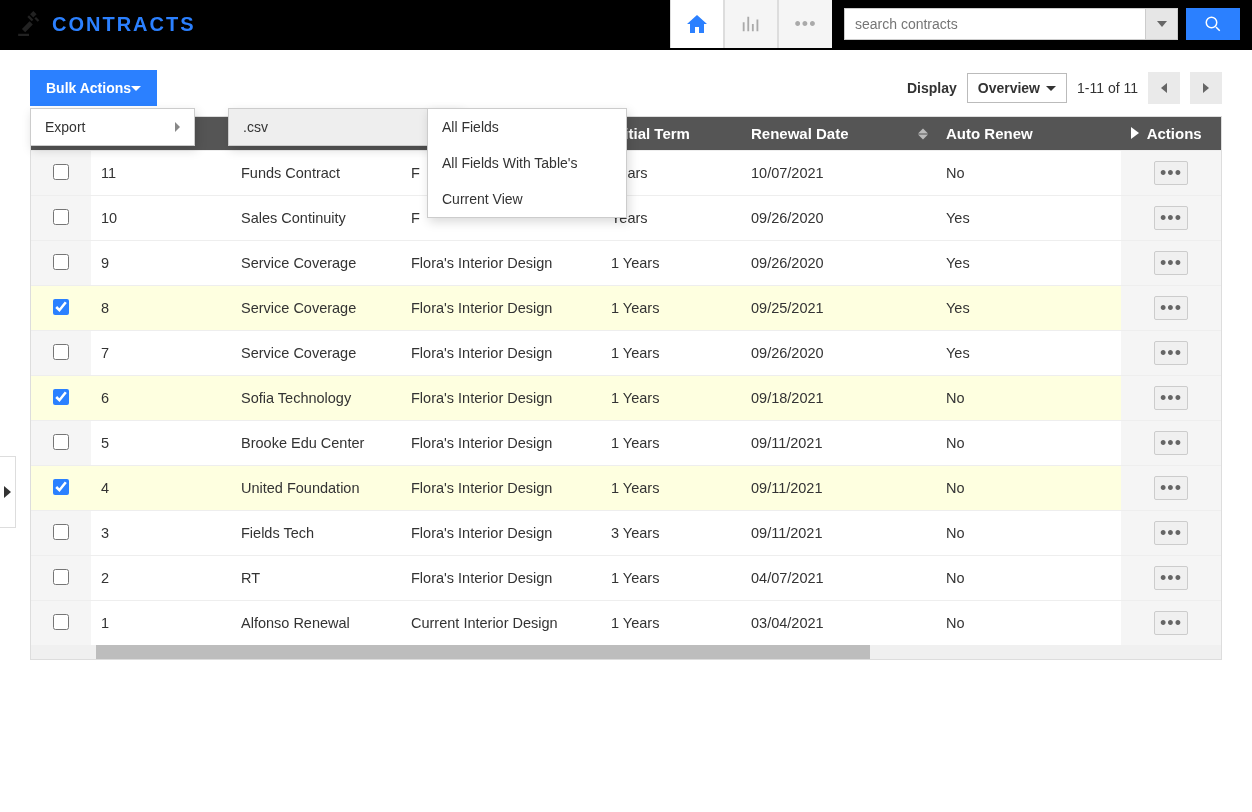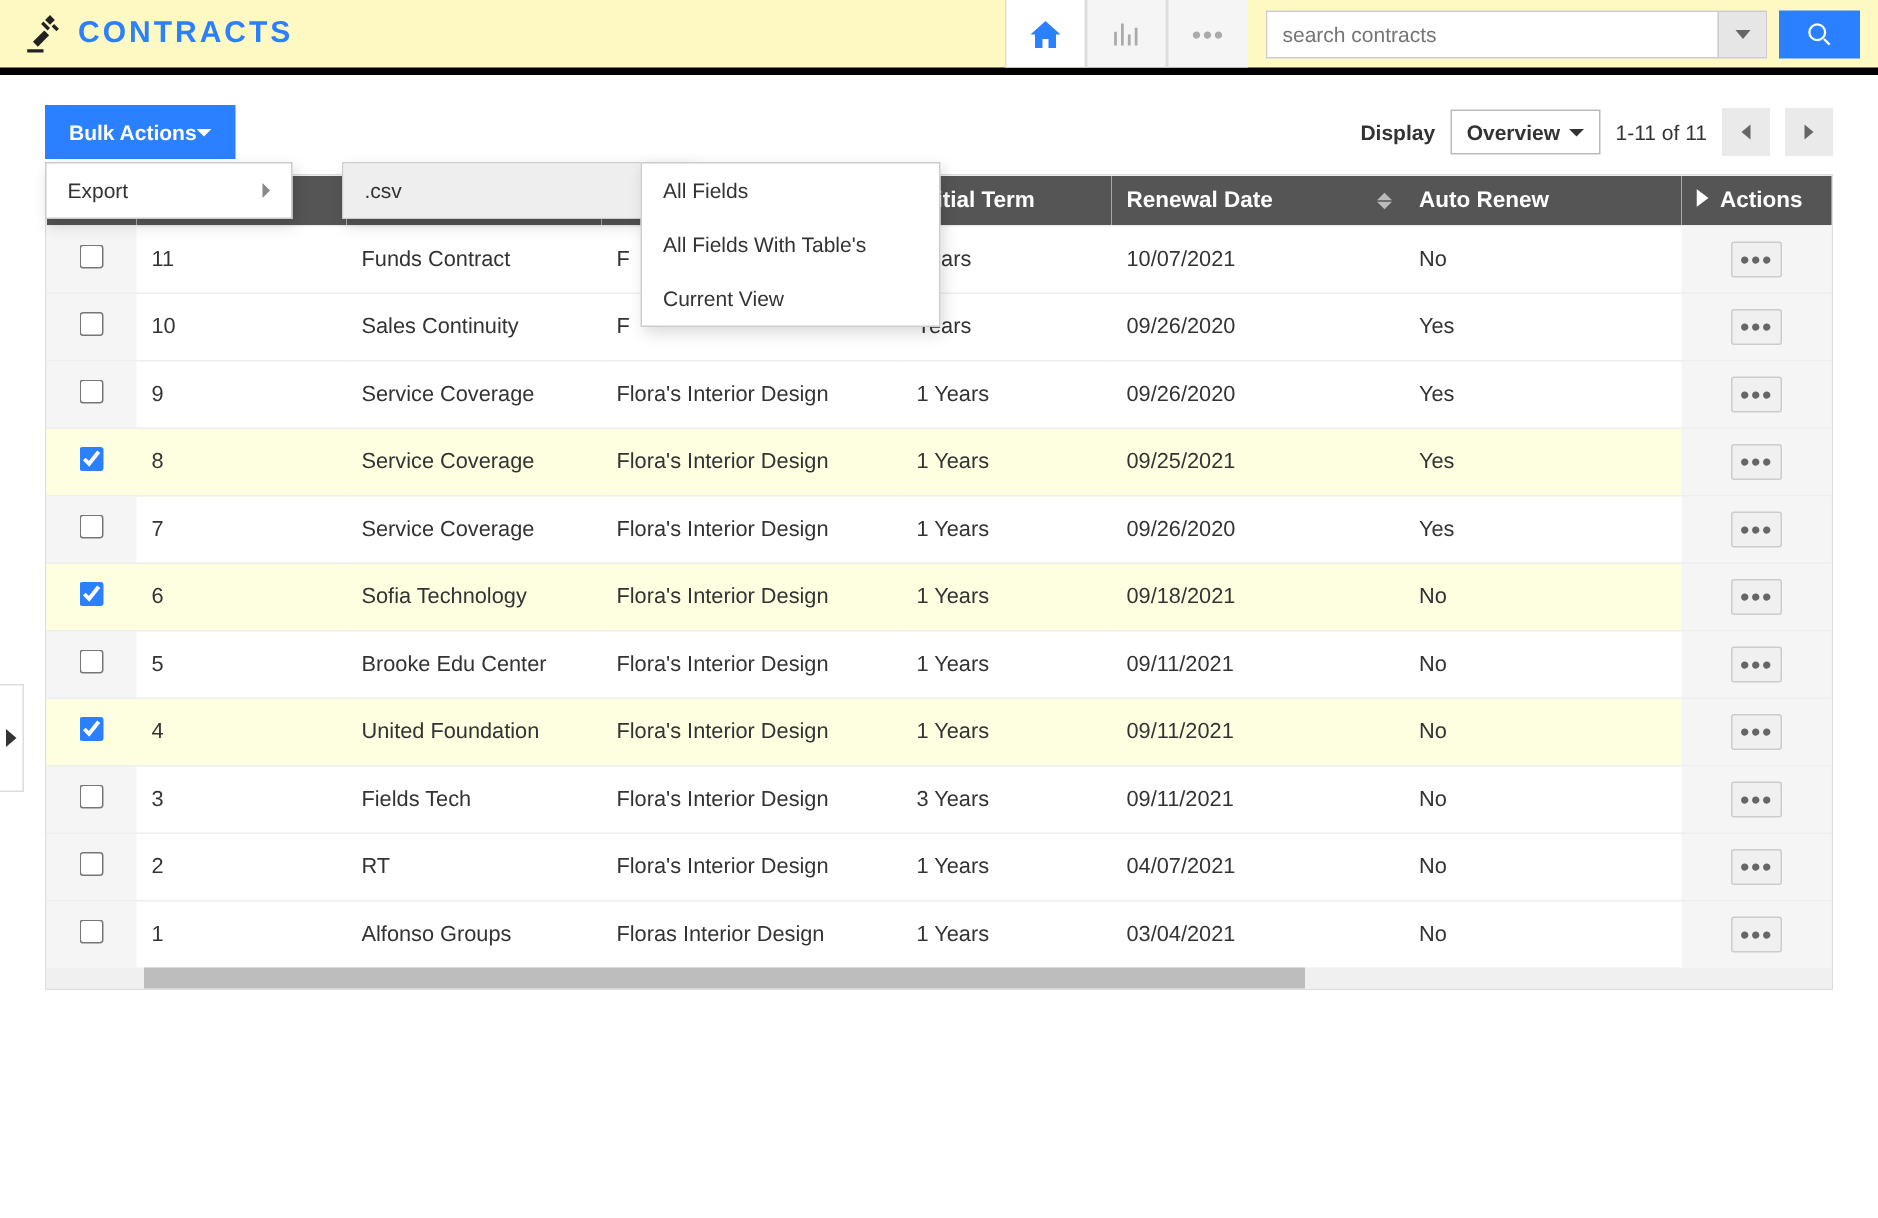--- a/index.html
+++ b/index.html
@@ -1,19 +1,19 @@
 <!DOCTYPE html>
 <html><head>
 <meta charset="utf-8">
 <style>
 * { box-sizing: border-box; margin: 0; padding: 0; }
 body { font-family: Arial, Helvetica, sans-serif; font-size: 14px; color: #333; background: #fff; }
 
 
-.topbar { display: flex; align-items: stretch; height: 50px; background: #fef9c3; border-bottom: 5px solid #000000; }
+.topbar { display: flex; align-items: stretch; height: 50px; background: #000000; border-bottom: 2px solid #000000; }
 .brand { display: flex; align-items: center; gap: 10px; padding: 0 16px; flex-shrink: 0; }
 .brand-title { color: #2b80ff; font-weight: bold; letter-spacing: 2px; font-size: 20px; }
 .brand-icon { width: 26px; height: 26px; }
 .topbar-spacer { flex: 1; }
 .topbar-tabs { display: flex; align-items: stretch; }
 .topbar-tab { display: flex; align-items: center; justify-content: center; width: 54px; border-left: 1px solid #ddd; border-right: 1px solid #ddd; background: #fff; }
 .topbar-tab.inactive { background: #f5f5f5; }
 .topbar-search { display: flex; align-items: center; gap: 8px; padding: 0 12px; }
 .search-box { display: flex; align-items: stretch; height: 32px; background: #fff; border: 1px solid #ccc; }
 .search-input { width: 300px; border: none; padding: 0 10px; outline: none; color: #999; font-size: 14px; }
@@ -322,22 +322,22 @@
           <td>1 Years</td>
           <td>04/07/2021</td>
           <td>No</td>
           <td class="actions-cell"><span class="row-actions-btn">
               <span class="dots">•••</span>
             </span></td>
         </tr>
         <tr>
           <td class="check-cell"><input type="checkbox" style=""></td>
           <td class="num-cell">1</td>
-          <td>Alfonso Groups</td>
-          <td>Floras Interior Design</td>
+          <td>Alfonso Renewal</td>
+          <td>Current Interior Design</td>
           <td>1 Years</td>
           <td>03/04/2021</td>
           <td>No</td>
           <td class="actions-cell"><span class="row-actions-btn">
               <span class="dots">•••</span>
             </span></td>
         </tr>
       </tbody>
   </table>
   <div class="fake-hscroll">

